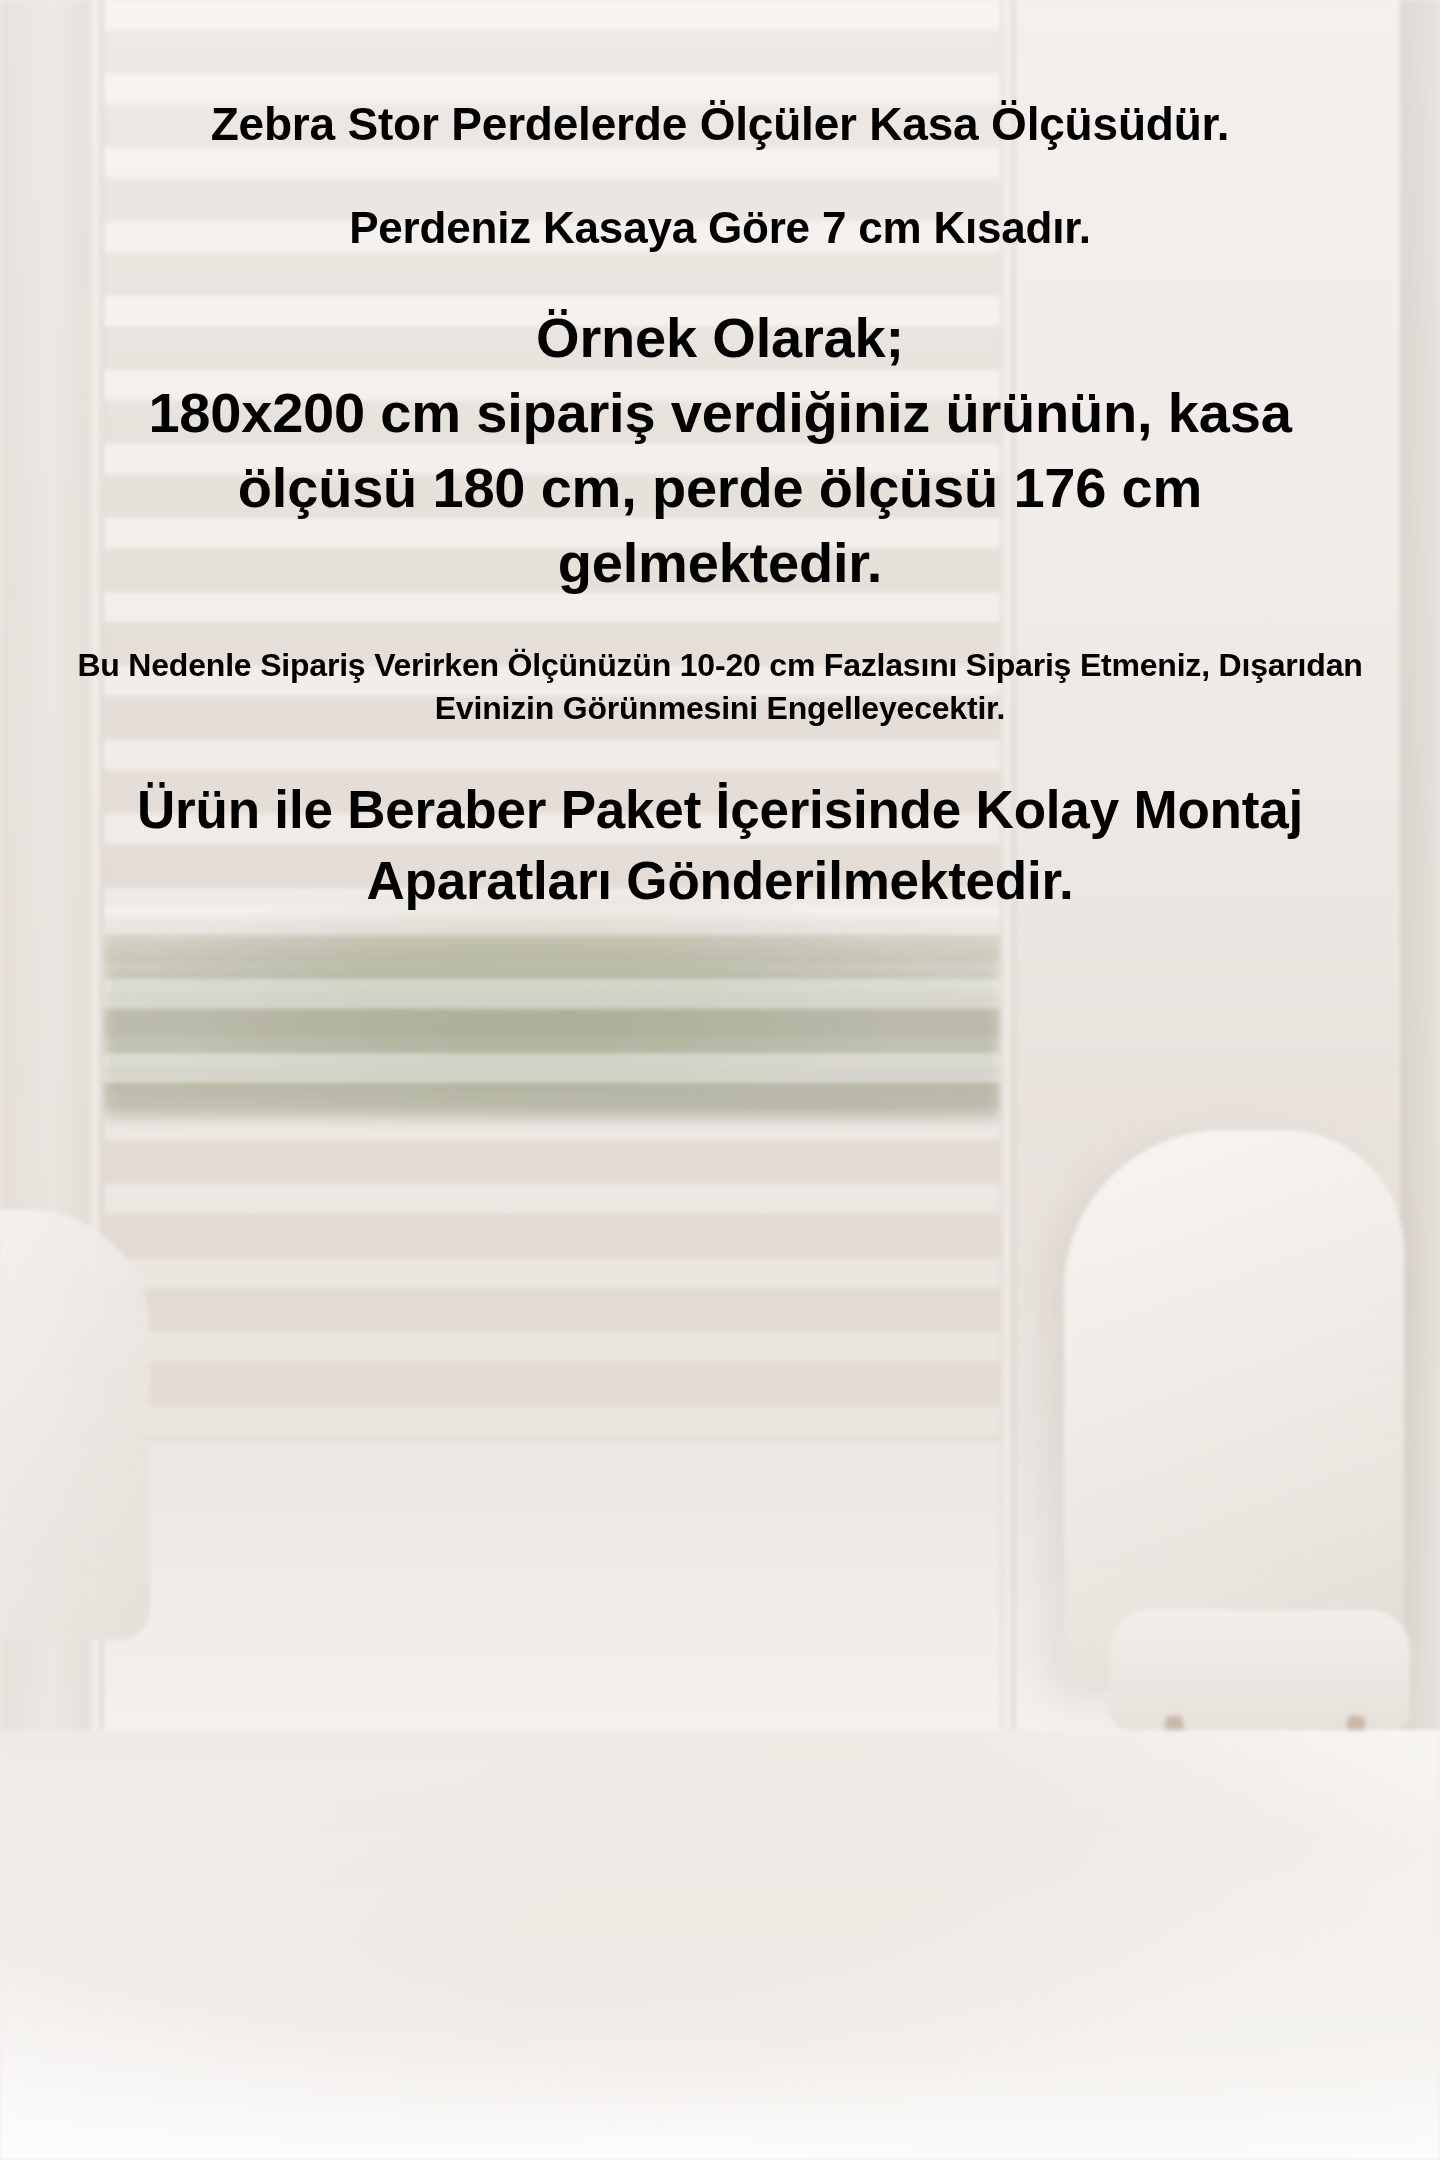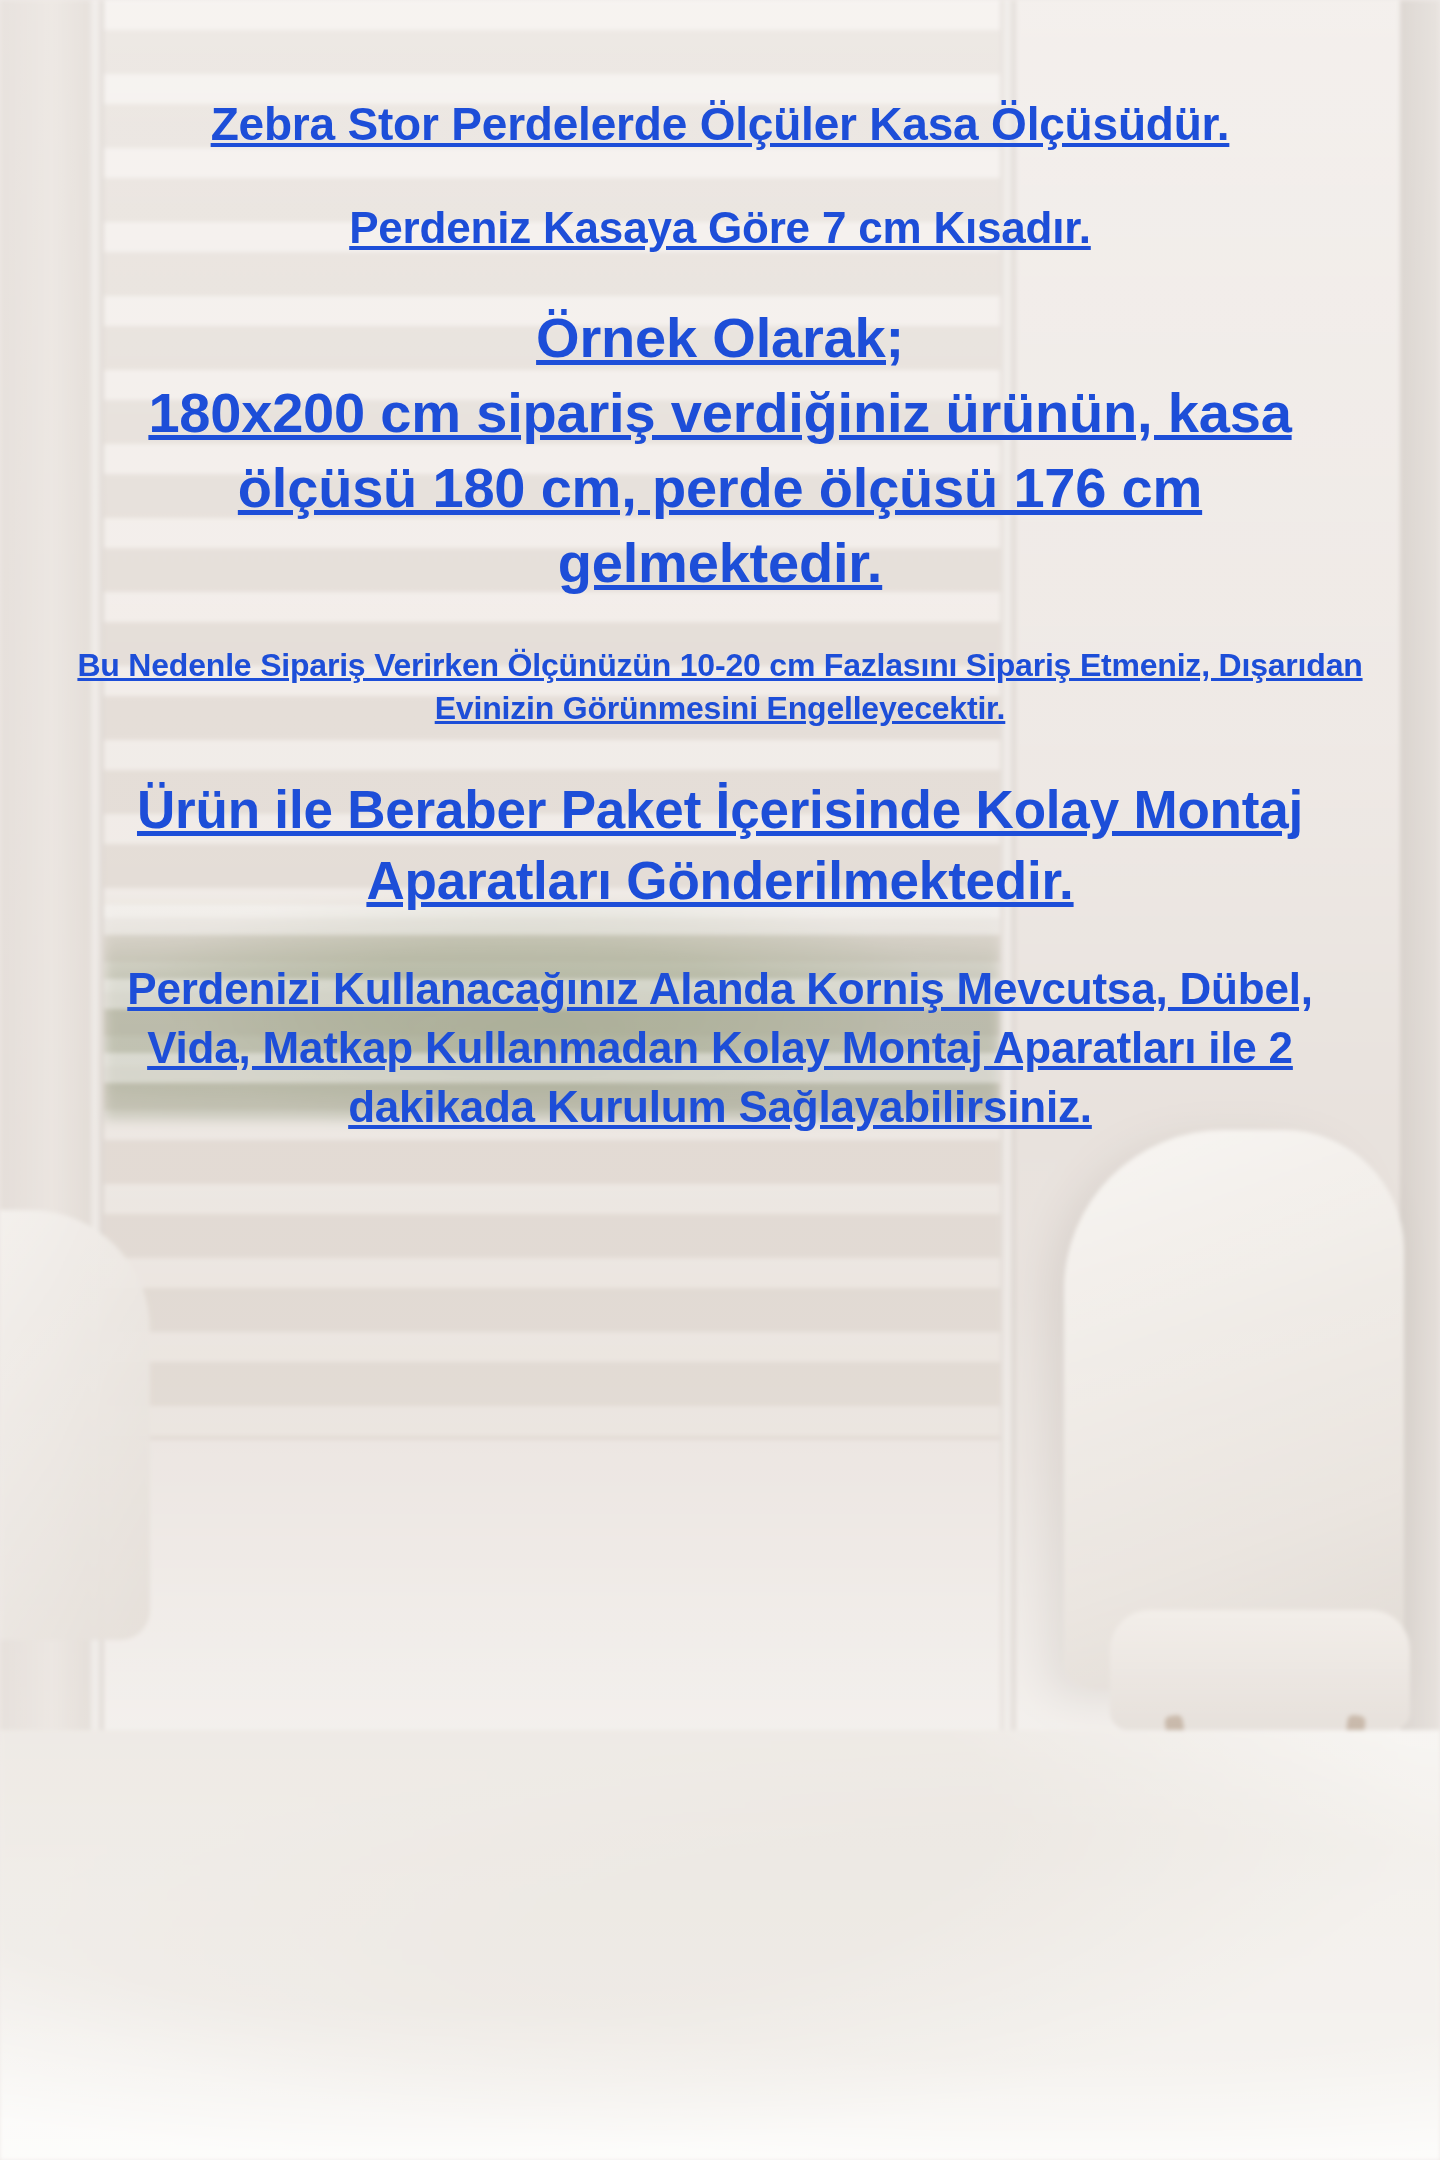--- a/index.html
+++ b/index.html
@@ -181,22 +181,21 @@
     padding: 95px 72px 0 72px;
     box-sizing: border-box;
     text-align: center;
     color: #111012;
   }
   .para {
     font-weight: 700;
     letter-spacing: -0.2px;
     line-height: 1.30;
     margin: 0;
-    color: #1d4ed8;
-    text-decoration: underline;
+    color: #000000;
   }
   .para + .para { margin-top: 44px; }
 
   .s1 { font-size: 46px; line-height: 1.30; }
   .s2 { font-size: 44px; margin-top: 56px; }
   .s3 { font-size: 56px; margin-top: 58px; line-height: 1.34; }
   .s4 { font-size: 32px; margin-top: 58px; line-height: 1.34; text-align: center; }
   .s5 { font-size: 53px; margin-top: 58px; line-height: 1.34; }
   .s6 { font-size: 44px; margin-top: 54px; line-height: 1.34; }
 
@@ -227,14 +226,13 @@
   <div class="wash"></div>
 </div>
 
 <div class="content">
   <p class="para s1 nowrap-block">Zebra Stor Perdelerde Ölçüler Kasa Ölçüsüdür.</p>
   <p class="para s2 nowrap-block">Perdeniz Kasaya Göre 7 cm Kısadır.</p>
   <p class="para s3 nowrap-block">Örnek Olarak;
 180x200 cm sipariş verdiğiniz ürünün, kasa ölçüsü 180 cm, perde ölçüsü 176 cm gelmektedir.</p>
   <p class="para s4 nowrap-block">Bu Nedenle Sipariş Verirken Ölçünüzün 10-20 cm Fazlasını Sipariş Etmeniz, Dışarıdan Evinizin Görünmesini Engelleyecektir.</p>
   <p class="para s5 nowrap-block">Ürün ile Beraber Paket İçerisinde Kolay Montaj Aparatları Gönderilmektedir.</p>
-  <p class="para s6 nowrap-block">Perdenizi Kullanacağınız Alanda Korniş Mevcutsa, Dübel, Vida, Matkap Kullanmadan Kolay Montaj Aparatları ile 2 dakikada Kurulum Sağlayabilirsiniz.</p>
 </div>
 
 </body></html>

